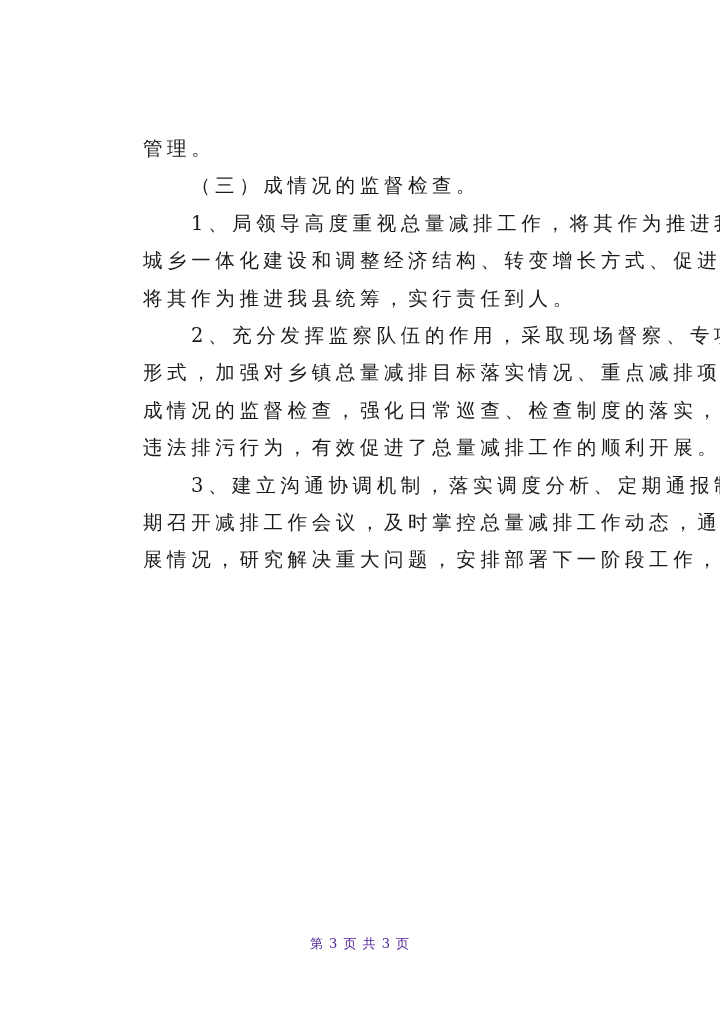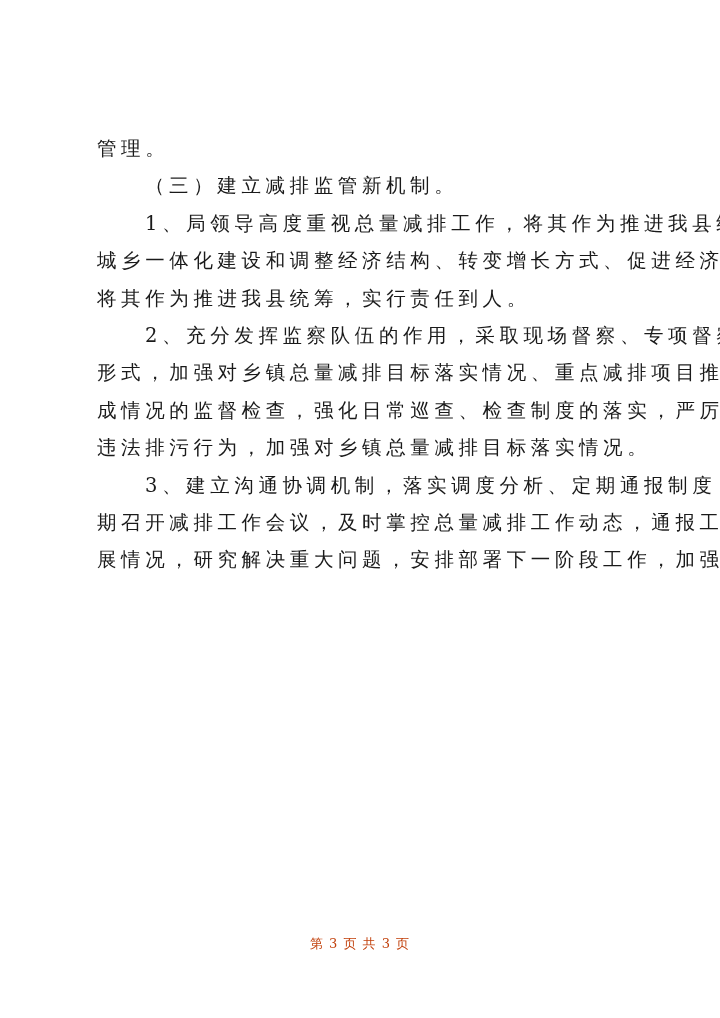--- a/index.html
+++ b/index.html
@@ -1,38 +1,38 @@
 <!DOCTYPE html>
 <html><head>
 <meta charset="utf-8">
 <style>
   html, body { margin: 0; padding: 0; background: #ffffff; }
   body { width: 720px; height: 1018px; position: relative; overflow: hidden;
          font-family: "DejaVu Serif", "Liberation Serif", serif; color: #1a1a1a; }
   .page { position: absolute; left: 0; top: 0; width: 720px; height: 1018px; background: #fff; }
   .body-text { position: absolute; left: 97px; top: 130px; width: 531px; }
   .line { height: 37.4px; line-height: 37.4px; font-size: 19.5px; white-space: nowrap;
-          letter-spacing: 4.6px; }
+          letter-spacing: 4.6px; margin-left: 46px; }
   .indent { padding-left: 48px; }
   .footer { position: absolute; top: 935px; left: 0; width: 720px; text-align: center;
-            font-size: 13px; color: #c2410c; letter-spacing: 1px; }
+            font-size: 13px; color: #4c1d95; letter-spacing: 1px; }
 </style>
 </head>
 <body>
 
 <div class="page">
   <div class="body-text">
     <div class="line">管理。</div>
-    <div class="line indent">（三）建立减排监管新机制。</div>
+    <div class="line indent">（三）成情况的监督检查。</div>
     <div class="line indent">1、局领导高度重视总量减排工作，将其作为推进我县统筹</div>
     <div class="line">城乡一体化建设和调整经济结构、转变增长方式、促进经济社会</div>
     <div class="line">将其作为推进我县统筹，实行责任到人。</div>
     <div class="line indent">2、充分发挥监察队伍的作用，采取现场督察、专项督察等</div>
     <div class="line">形式，加强对乡镇总量减排目标落实情况、重点减排项目推进完</div>
     <div class="line">成情况的监督检查，强化日常巡查、检查制度的落实，严厉打击</div>
-    <div class="line">违法排污行为，加强对乡镇总量减排目标落实情况。</div>
+    <div class="line">违法排污行为，有效促进了总量减排工作的顺利开展。</div>
     <div class="line indent">3、建立沟通协调机制，落实调度分析、定期通报制度，定</div>
     <div class="line">期召开减排工作会议，及时掌控总量减排工作动态，通报工作进</div>
     <div class="line">展情况，研究解决重大问题，安排部署下一阶段工作，加强对乡</div>
   </div>
 
   <div class="footer">第 3 页 共 3 页</div>
 </div>
 
 </body></html>

